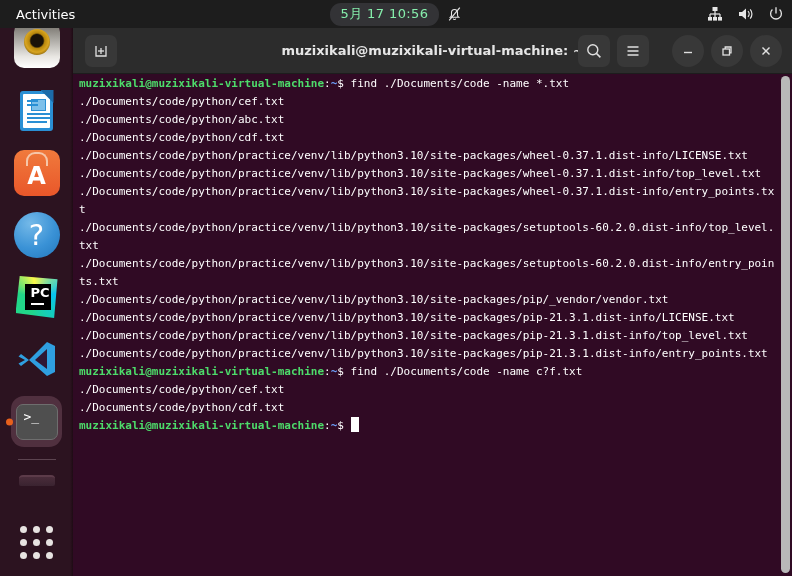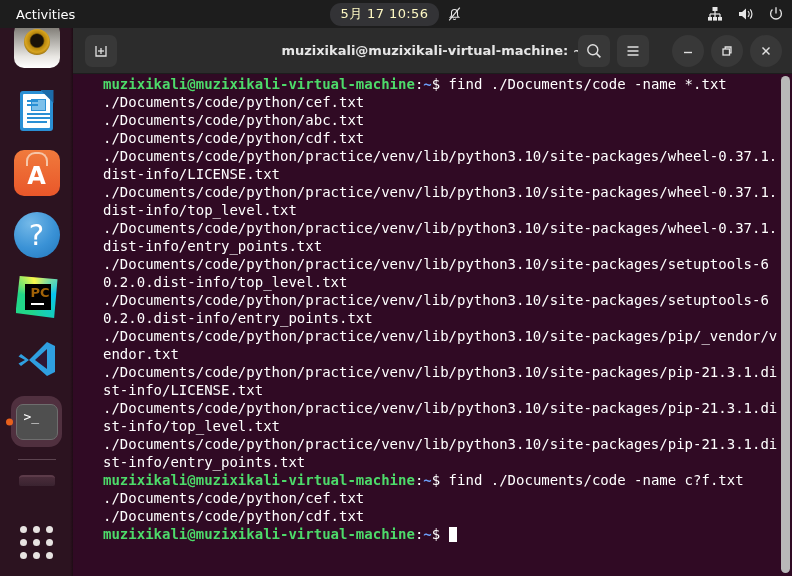--- a/index.html
+++ b/index.html
@@ -69,21 +69,21 @@
     justify-content: center;
     align-items: center;
     gap: 8px;
     pointer-events: none;
   }
   #clock {
     background: #333336;
     border-radius: 11px;
     padding: 2px 11px 3px 11px;
     font-size: 13px;
-    color: #fef9c3;
+    color: #86efac;
     letter-spacing: 0.4px;
     pointer-events: auto;
   }
   #bell {
     position: relative;
     width: 15px; height: 16px;
     pointer-events: auto;
   }
   #tb-right {
     position: absolute;
@@ -219,21 +219,21 @@
   .pc-box {
     position: absolute;
     left: 11px; top: 10px;
     width: 26px; height: 26px;
     background: #000000;
   }
   .pc-text {
     position: absolute;
     left: 5px; right: 0; top: 1px;
     text-align: center;
-    color: #a16207;
+    color: #ffffff;
     font-size: 13px;
     font-weight: bold;
     font-family: "DejaVu Sans", sans-serif;
   }
   .pc-underline {
     position: absolute;
     left: 6px; bottom: 5px;
     width: 13px; height: 2.5px;
     background: #ffffff;
   }
@@ -365,26 +365,25 @@
     position: relative;
     height: 503px;
     background: #300a24;
     overflow: hidden;
   }
   #term-text {
     position: absolute;
     left: 6px; top: 1px;
     right: 14px;
     font-family: "DejaVu Sans Mono", monospace;
-    font-size: 14px;
+    font-size: 11px;
     line-height: 18px;
     color: #ffffff;
     white-space: pre-wrap;
     word-break: break-all;
-    margin-left: 24px;
   }
   .line { min-height: 18px; }
   .user { color: #4ddb6a; font-weight: bold; }
   .colon { color: #ffffff; }
   .path { color: #6c9ef8; font-weight: bold; }
   .dollar { color: #ffffff; }
   .cmd { color: #ffffff; }
   .cursor {
     display: inline-block;
     width: 8px; height: 15px;

